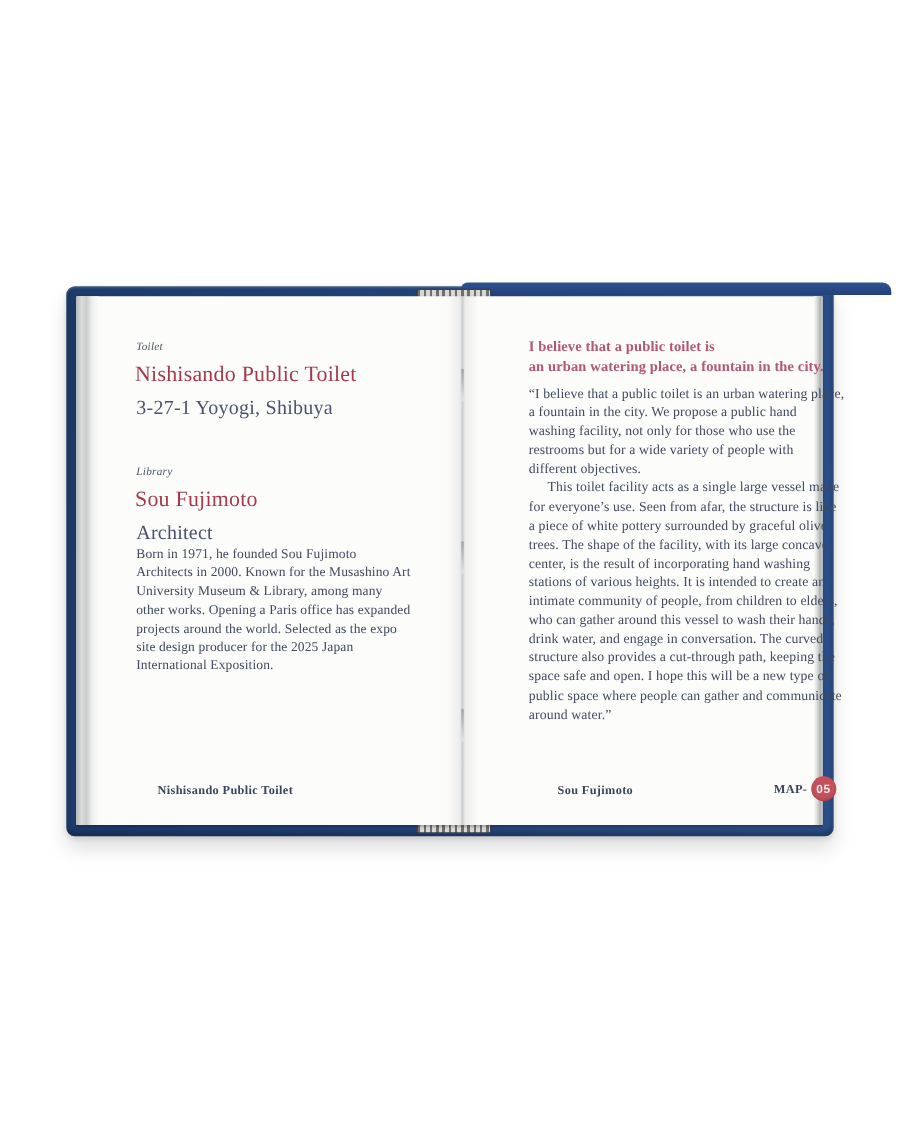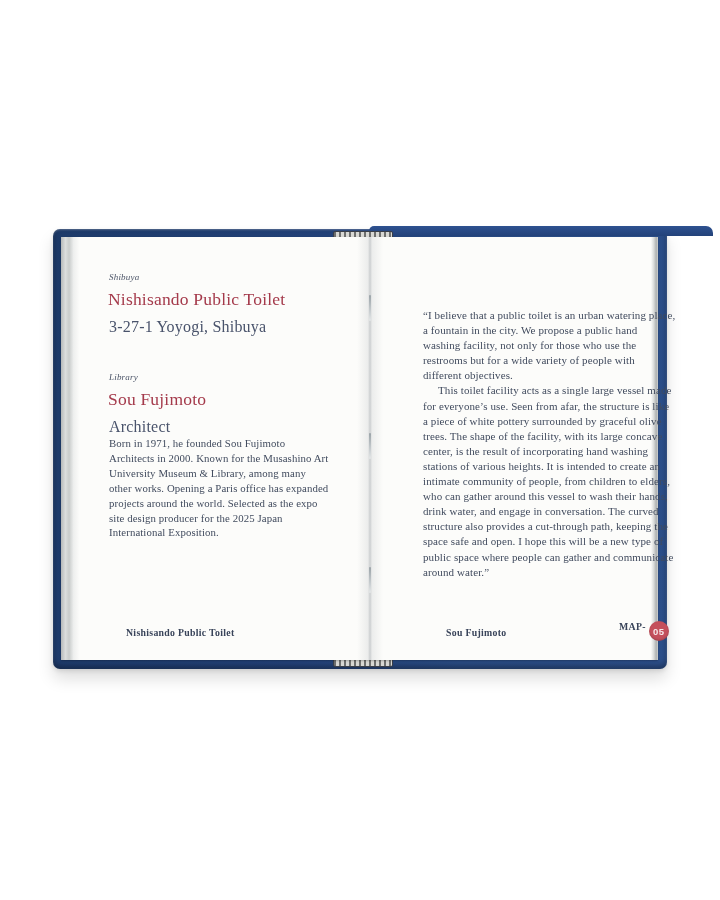--- a/index.html
+++ b/index.html
@@ -71,21 +71,21 @@
   .quote-body{
     position:absolute;width:253px;font-size:11px;line-height:15.1px;color:#414b5e;
     letter-spacing:0.1px;
   }
   .quote-body p{margin:0;}
   .quote-body p.indent{text-indent:15px;}
   .footer-text{
     position:absolute;font-size:9.8px;font-weight:bold;color:#39445a;letter-spacing:0.3px;
   }
   .map-slot{
-    position:absolute;display:flex;gap:3px;
+    position:absolute;display:flex;align-items:center;gap:3px;
   }
   .map-label{font-size:9.8px;font-weight:bold;color:#39445a;letter-spacing:0.3px;}
   .map-badge{
     width:20px;height:20px;border-radius:50%;background:#c4505c;
     color:#f6e9ea;font-size:9.5px;font-weight:bold;
     display:flex;align-items:center;justify-content:center;
     font-family:Liberation Sans, sans-serif;letter-spacing:0.5px;
     box-shadow:inset 0 -1px 2px rgba(0,0,0,0.2);
   }
 </style>
@@ -99,34 +99,38 @@
 
   <div class="pages">
     <div class="fore-edge-left"></div>
     <div class="fore-edge-right"></div>
     <div class="gutter"></div>
     <div class="stitch" style="top:58px"></div>
     <div class="stitch" style="top:196px"></div>
     <div class="stitch" style="top:330px"></div>
 
     <div class="page page-left">
-      <div class="eyebrow" style="left:30px;top:35px">Shibuya</div>
+      <div class="eyebrow" style="left:30px;top:35px">Toilet</div>
       <div class="big-title" style="left:29px;top:52px">Nishisando Public Toilet</div>
       <div class="sub-line" style="left:30px;top:81px">3-27-1 Yoyogi, Shibuya</div>
 
       <div class="eyebrow" style="left:30px;top:135px">Library</div>
       <div class="big-title" style="left:29px;top:152px">Sou Fujimoto</div>
       <div class="sub-line" style="left:30px;top:181px">Architect</div>
 
       <div class="bio" style="left:30px;top:199px">Born in 1971, he founded Sou Fujimoto Architects in 2000. Known for the Musashino Art University Museum &amp; Library, among many other works. Opening a Paris office has expanded projects around the world. Selected as the expo site design producer for the 2025 Japan International Exposition.</div>
 
       <div class="footer-text" style="left:47px;top:390px">Nishisando Public Toilet</div>
     </div>
 
     <div class="page page-right">
+      <div class="quote-heading" style="left:40px;top:33px">
+        <span style="display:block">I believe that a public toilet is</span>
+        <span style="display:block">an urban watering place, a fountain in the city.</span>
+      </div>
 
       <div class="quote-body" style="left:40px;top:71px">
         <p>“I believe that a public toilet is an urban watering place, a fountain in the city. We propose a public hand washing facility, not only for those who use the restrooms but for a wide variety of people with different objectives.</p>
         <p class="indent">This toilet facility acts as a single large vessel made for everyone’s use. Seen from afar, the structure is like a piece of white pottery surrounded by graceful olive trees. The shape of the facility, with its large concave center, is the result of incorporating hand washing stations of various heights. It is intended to create an intimate community of people, from children to elders, who can gather around this vessel to wash their hands, drink water, and engage in conversation. The curved structure also provides a cut-through path, keeping the space safe and open. I hope this will be a new type of public space where people can gather and communicate around water.”</p>
       </div>
 
       <div class="footer-text" style="left:63px;top:390px">Sou Fujimoto</div>
 
       <div class="map-slot" style="left:236px;top:384px">
         <span class="map-label">MAP-</span>

